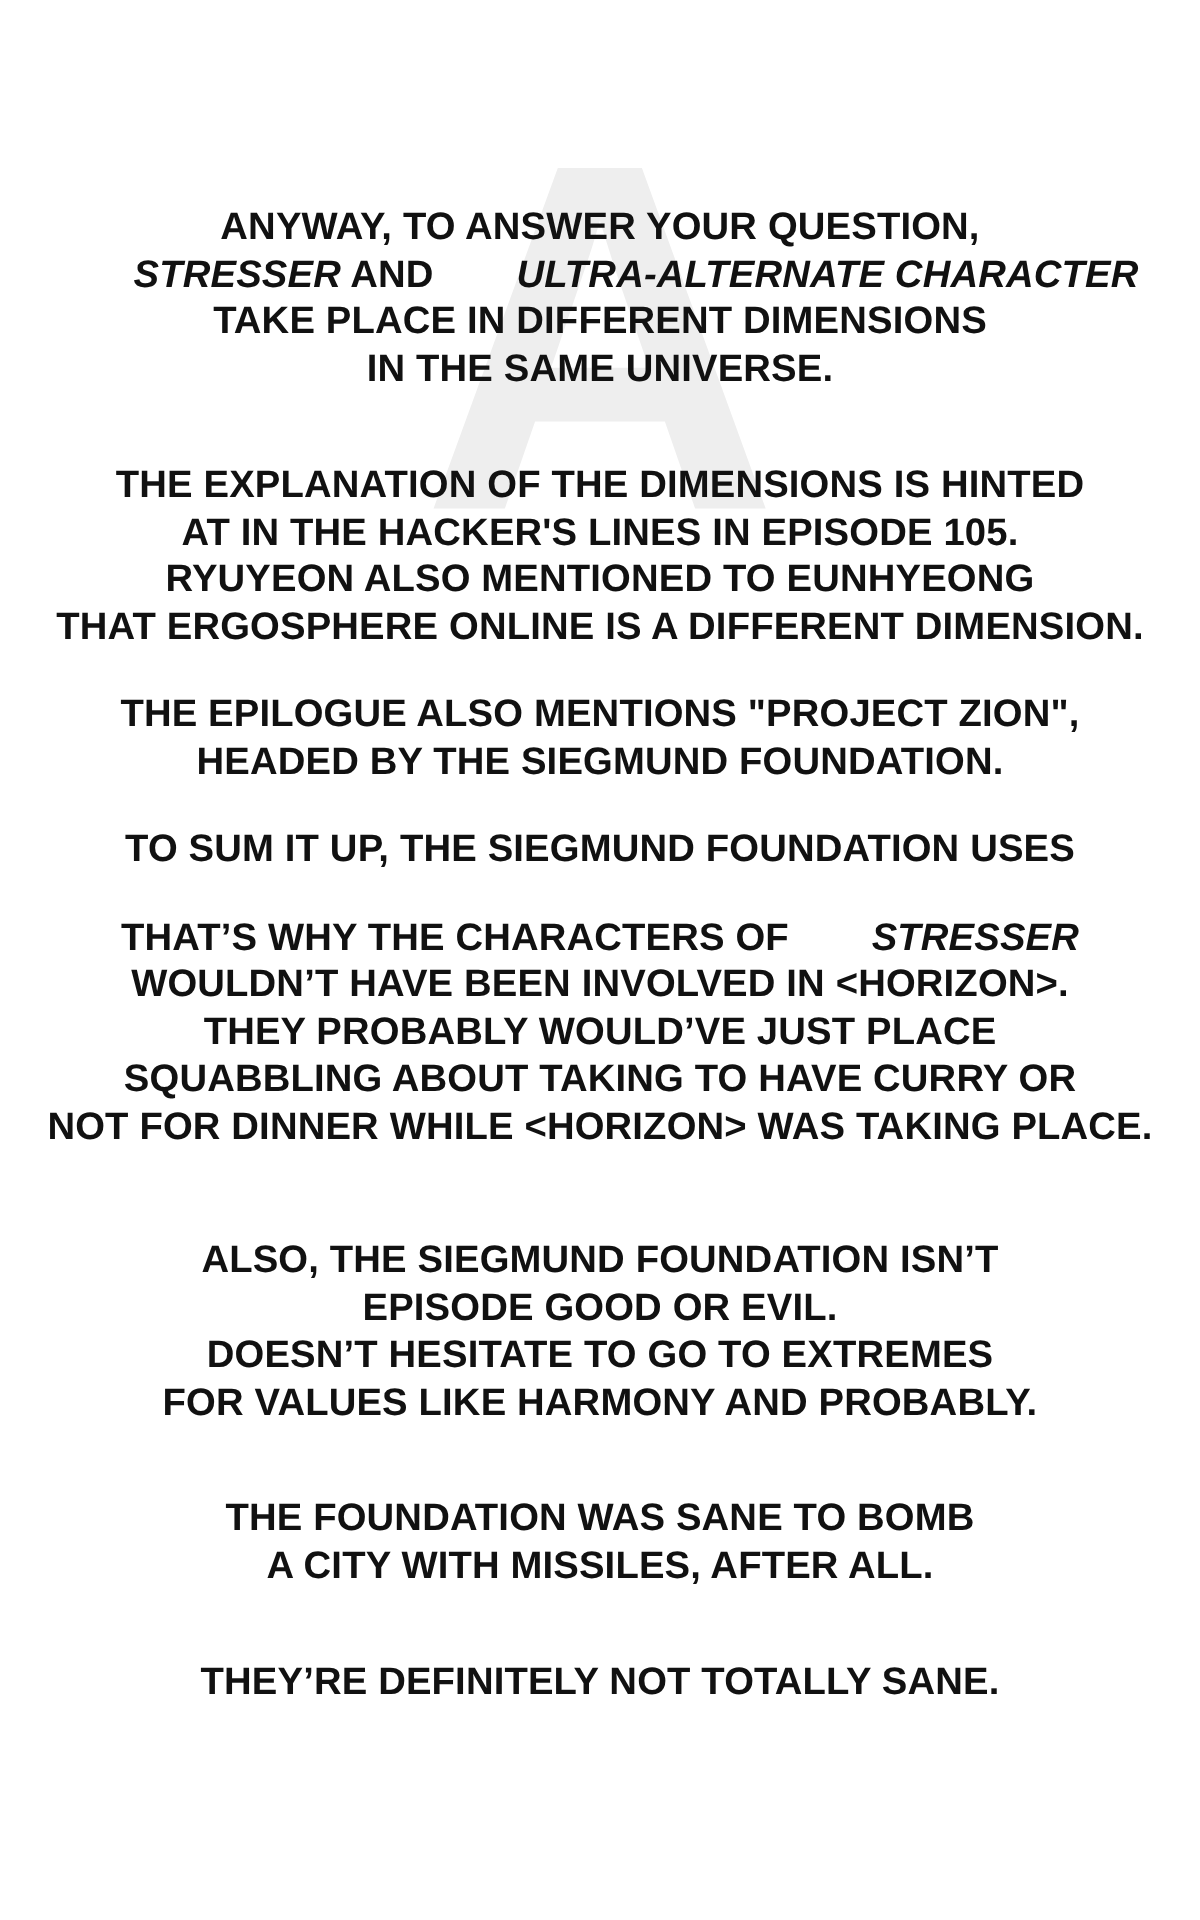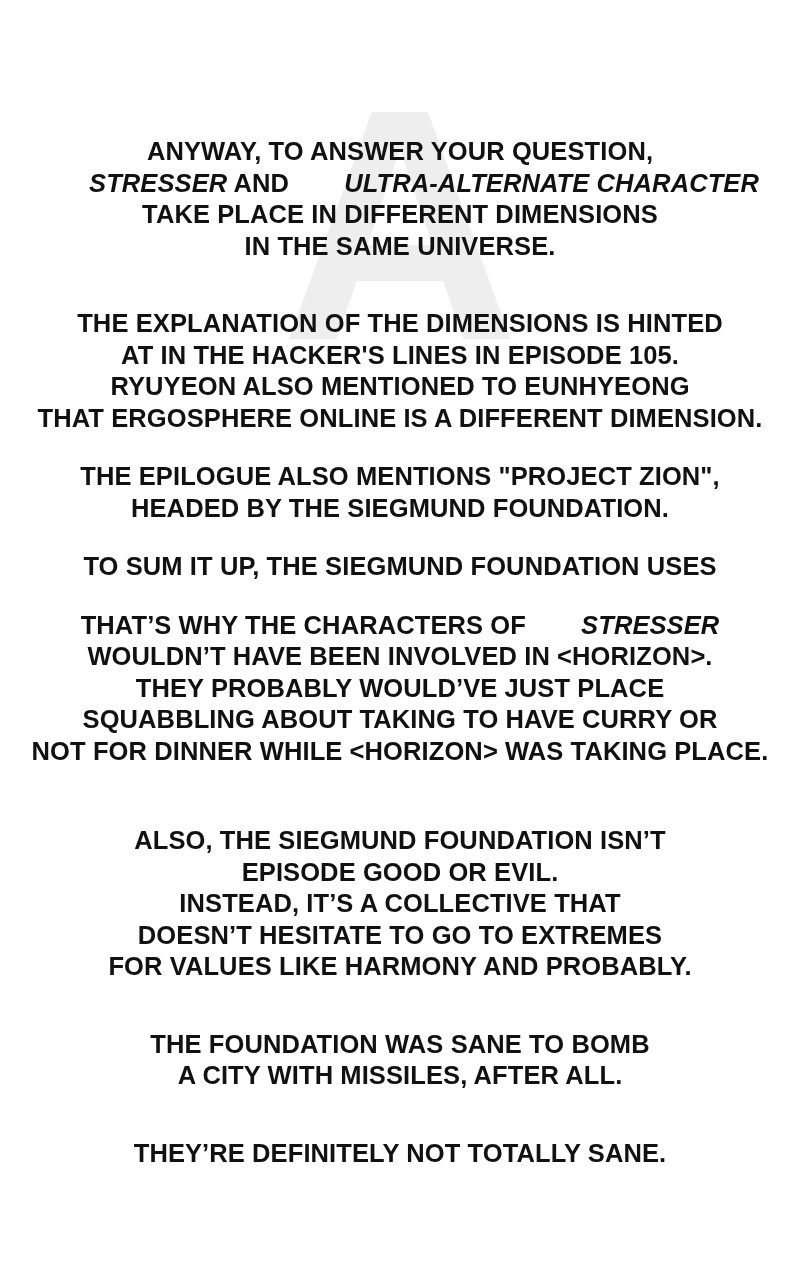--- a/index.html
+++ b/index.html
@@ -83,18 +83,18 @@
 <div id="page">
 
   <div id="watermark">A</div>
 
   <div id="text-body">
     <div class="block" id="p1"><div><span>ANYWAY, TO ANSWER YOUR QUESTION,</span></div><div><span class="ital">STRESSER</span><span> AND </span><span class="ital">ULTRA-ALTERNATE CHARACTER</span></div><div><span>TAKE PLACE IN DIFFERENT DIMENSIONS</span></div><div><span>IN THE SAME UNIVERSE.</span></div></div>
     <div class="block gap-large" id="p2"><div><span>THE EXPLANATION OF THE DIMENSIONS IS HINTED</span></div><div><span>AT IN THE HACKER'S LINES IN EPISODE 105.</span></div><div><span>RYUYEON ALSO MENTIONED TO EUNHYEONG</span></div><div><span>THAT ERGOSPHERE ONLINE IS A DIFFERENT DIMENSION.</span></div></div>
     <div class="block" id="p3"><div><span>THE EPILOGUE ALSO MENTIONS "PROJECT ZION",</span></div><div><span>HEADED BY THE SIEGMUND FOUNDATION.</span></div></div>
     <div class="block" id="p4"><div><span>TO SUM IT UP, THE SIEGMUND FOUNDATION USES</span></div></div>
     <div class="block" id="p5"><div><span>THAT’S WHY THE CHARACTERS OF </span><span class="ital">STRESSER</span></div><div><span>WOULDN’T HAVE BEEN INVOLVED IN &lt;HORIZON&gt;.</span></div><div><span>THEY PROBABLY WOULD’VE JUST PLACE</span></div><div><span>SQUABBLING ABOUT TAKING TO HAVE CURRY OR</span></div><div><span>NOT FOR DINNER WHILE &lt;HORIZON&gt; WAS TAKING PLACE.</span></div></div>
-    <div class="block gap-xl" id="p6"><div><span>ALSO, THE SIEGMUND FOUNDATION ISN’T</span></div><div><span>EPISODE GOOD OR EVIL.</span></div><div><span>INSTEAD, IT’S A COLLECTIVE THAT</span></div><div><span>DOESN’T HESITATE TO GO TO EXTREMES</span></div><div><span>FOR VALUES LIKE HARMONY AND PROBABLY.</span></div></div>
+    <div class="block gap-xl" id="p6"><div><span>ALSO, THE SIEGMUND FOUNDATION ISN’T</span></div><div><span>EPISODE GOOD OR EVIL.</span></div><div><span>DOESN’T HESITATE TO GO TO EXTREMES</span></div><div><span>FOR VALUES LIKE HARMONY AND PROBABLY.</span></div></div>
     <div class="block gap-large" id="p7"><div><span>THE FOUNDATION WAS SANE TO BOMB</span></div><div><span>A CITY WITH MISSILES, AFTER ALL.</span></div></div>
     <div class="block gap-large" id="p8"><div><span>THEY’RE DEFINITELY NOT TOTALLY SANE.</span></div></div>
   </div>
 
 </div>
 
 </body></html>

